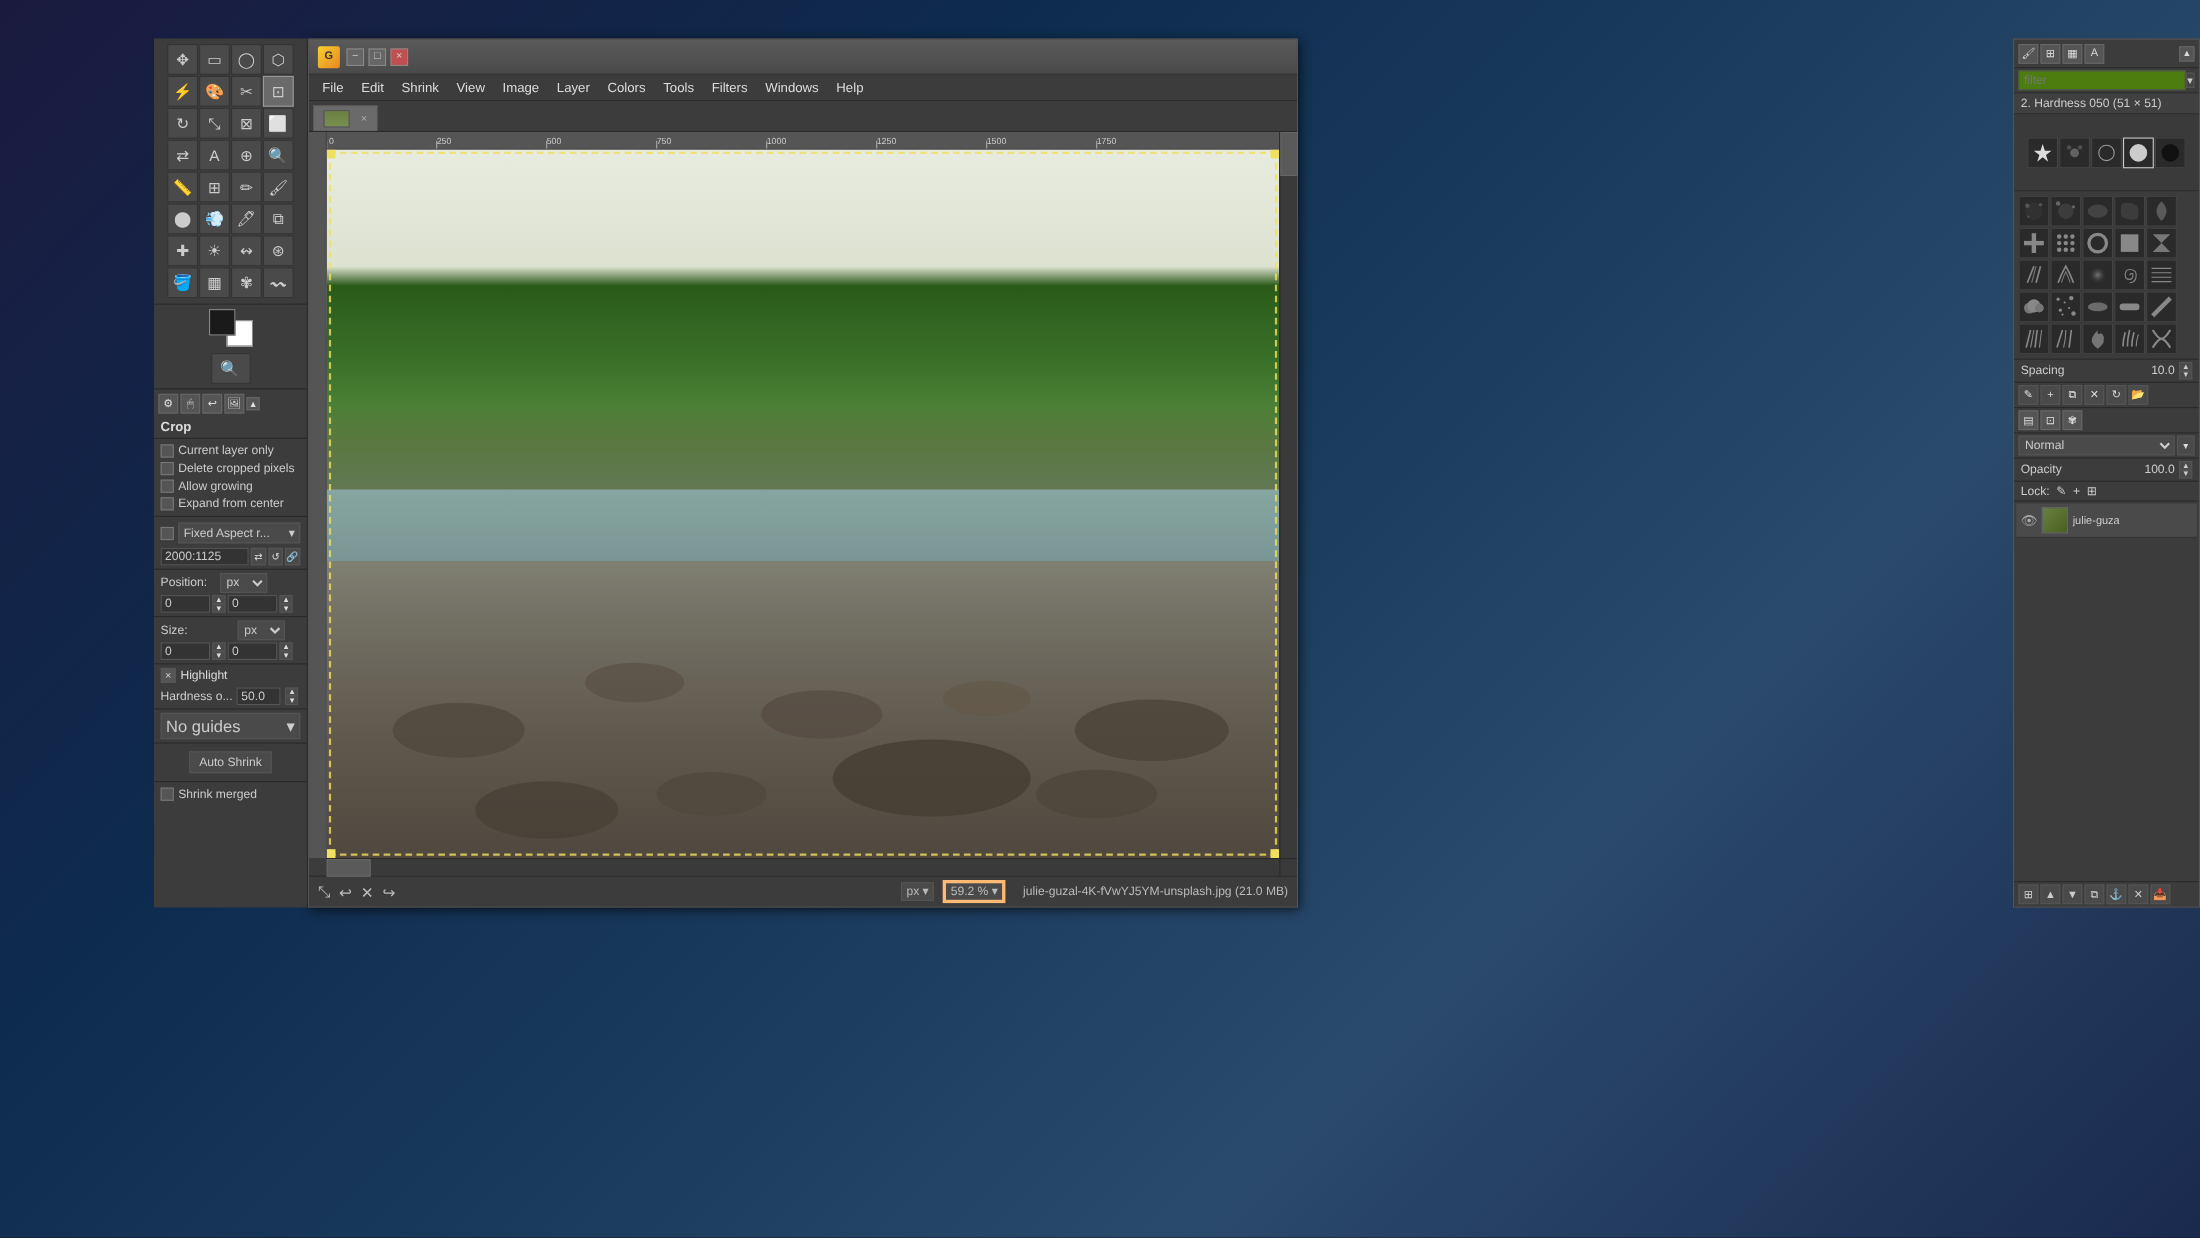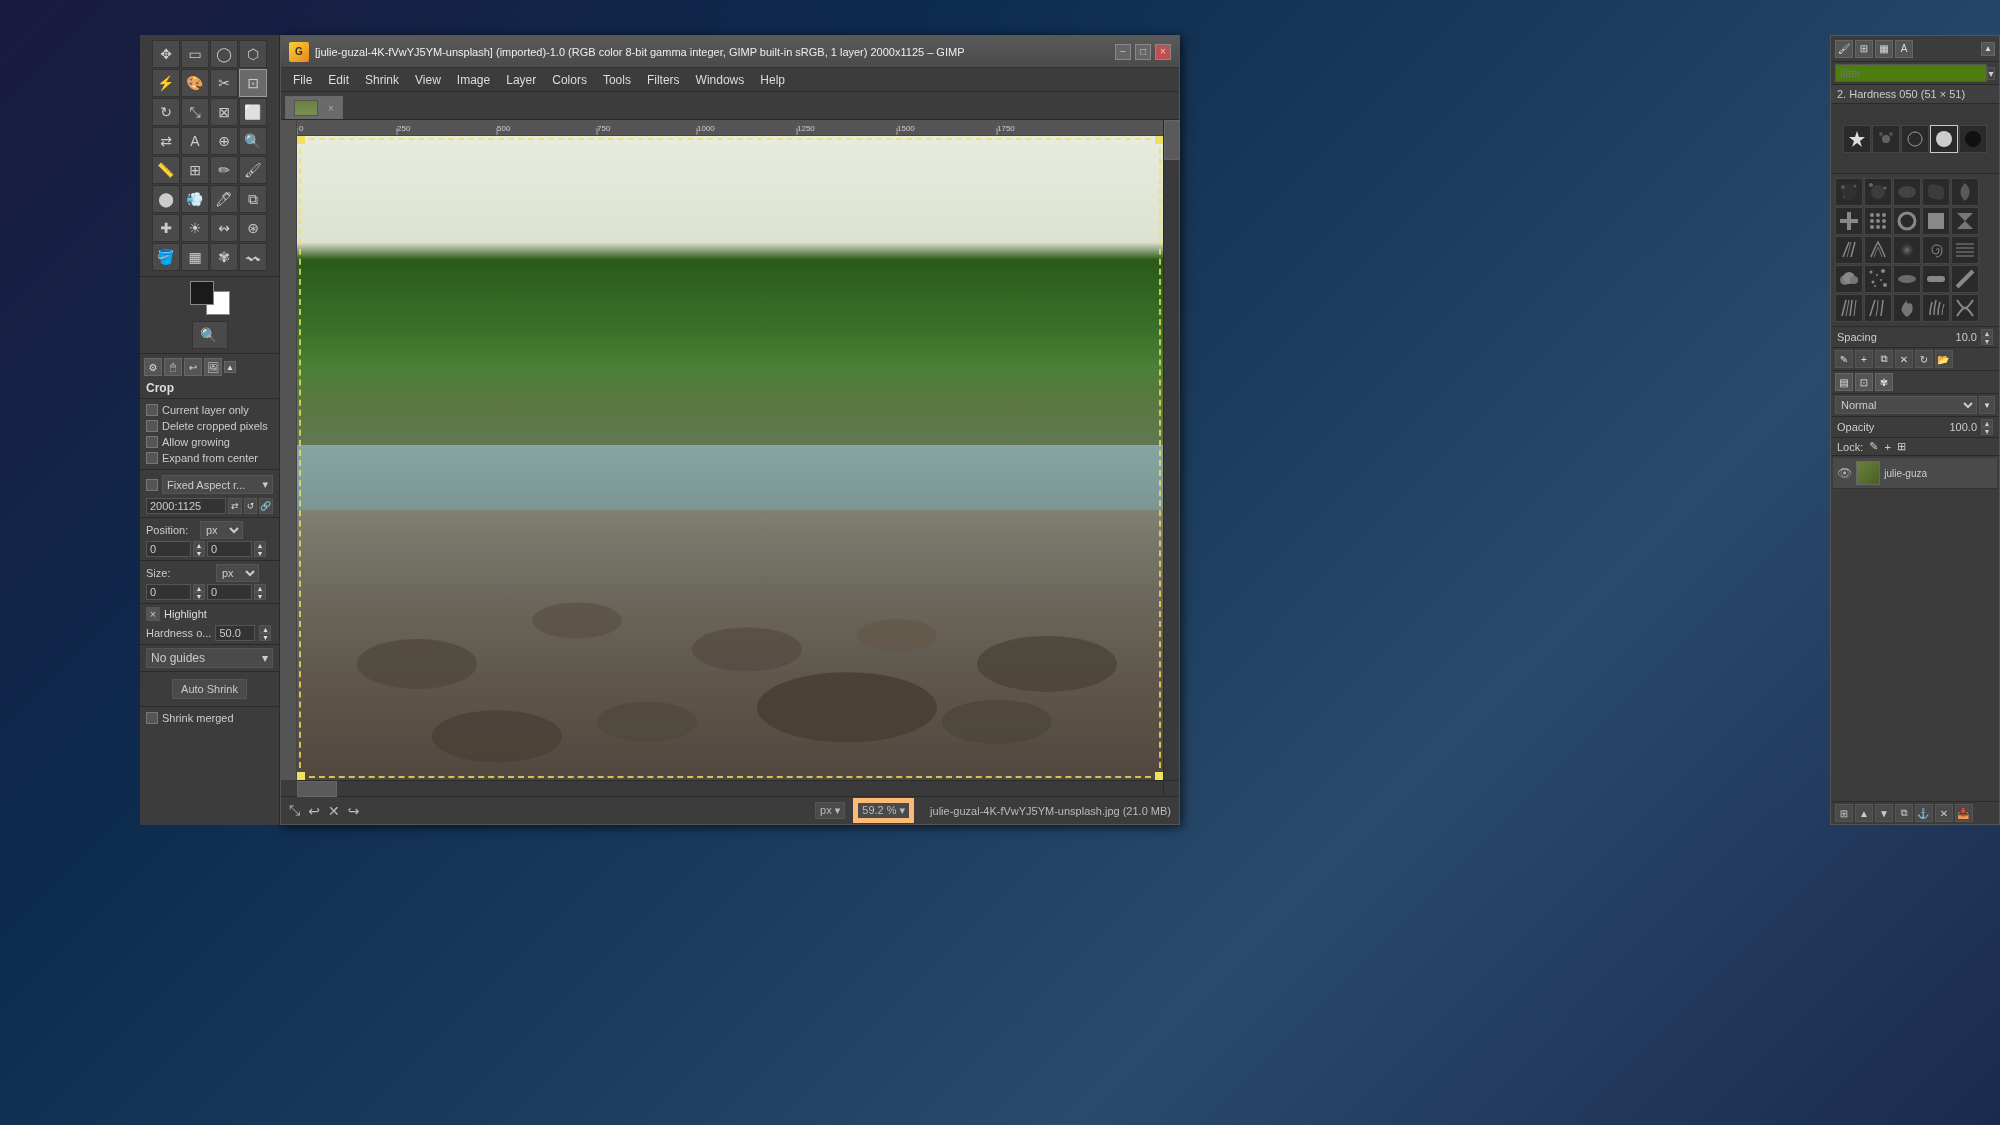--- a/index.html
+++ b/index.html
@@ -141,21 +141,21 @@
       gap: 8px;
     }
     .status-unit {
       background: #4a4a4a;
       border: 1px solid #555;
       padding: 1px 4px;
       cursor: pointer;
     }
     .status-zoom {
       background: #4a4a4a;
-      border: 5px solid #fdba74;
+      border: 3px solid #fdba74;
       padding: 1px 4px;
       cursor: pointer;
     }
 
     
     .color-area {
       padding: 4px 8px;
       display: flex;
       justify-content: center;
     }
@@ -233,21 +233,21 @@
       width: 12px; height: 12px;
       background: #555;
       border: 1px solid #777;
       cursor: pointer;
       flex-shrink: 0;
     }
     .dropdown-btn {
       background: #4a4a4a;
       border: 1px solid #555;
       color: #ccc;
-      font-size: 12px;
+      font-size: 15px;
       padding: 2px 4px;
       cursor: pointer;
       display: flex;
       align-items: center;
       justify-content: space-between;
       width: 100%;
     }
     .pos-row {
       display: flex;
       align-items: center;
@@ -515,21 +515,20 @@
         <span style="font-size:11px;color:#ccc;">Shrink merged</span>
       </div>
     </div>
   </div>
 </div>
 
 <div class="gimp-window" style="position:absolute;top:35px;left:280px;width:900px;height:790px;background:#3c3c3c;border:1px solid #555;box-shadow:2px 2px 10px rgba(0,0,0,0.7);z-index:5;">
 
   <div class="title-bar">
     <div class="title-bar-icon" style="width:20px;height:20px;background:linear-gradient(135deg,#f8d030,#e88820);border-radius:2px;margin-right:6px;font-size:10px;display:flex;align-items:center;justify-content:center;color:#333;font-weight:bold;">G</div>
-    <span class="title-bar-text">[julie-guzal-4K-fVwYJ5YM-unsplash] (imported)-1.0 (RGB color 8-bit gamma integer, GIMP built-in sRGB, 1 layer) 2000x1125 – GIMP</span>
     <div class="title-bar-buttons">
       <div class="tb-btn">−</div>
       <div class="tb-btn">□</div>
       <div class="tb-btn" style="background:#c05050;">×</div>
     </div>
   </div>
 
   <div class="menu-bar">
     <div class="menu-item">File</div>
     <div class="menu-item">Edit</div>

